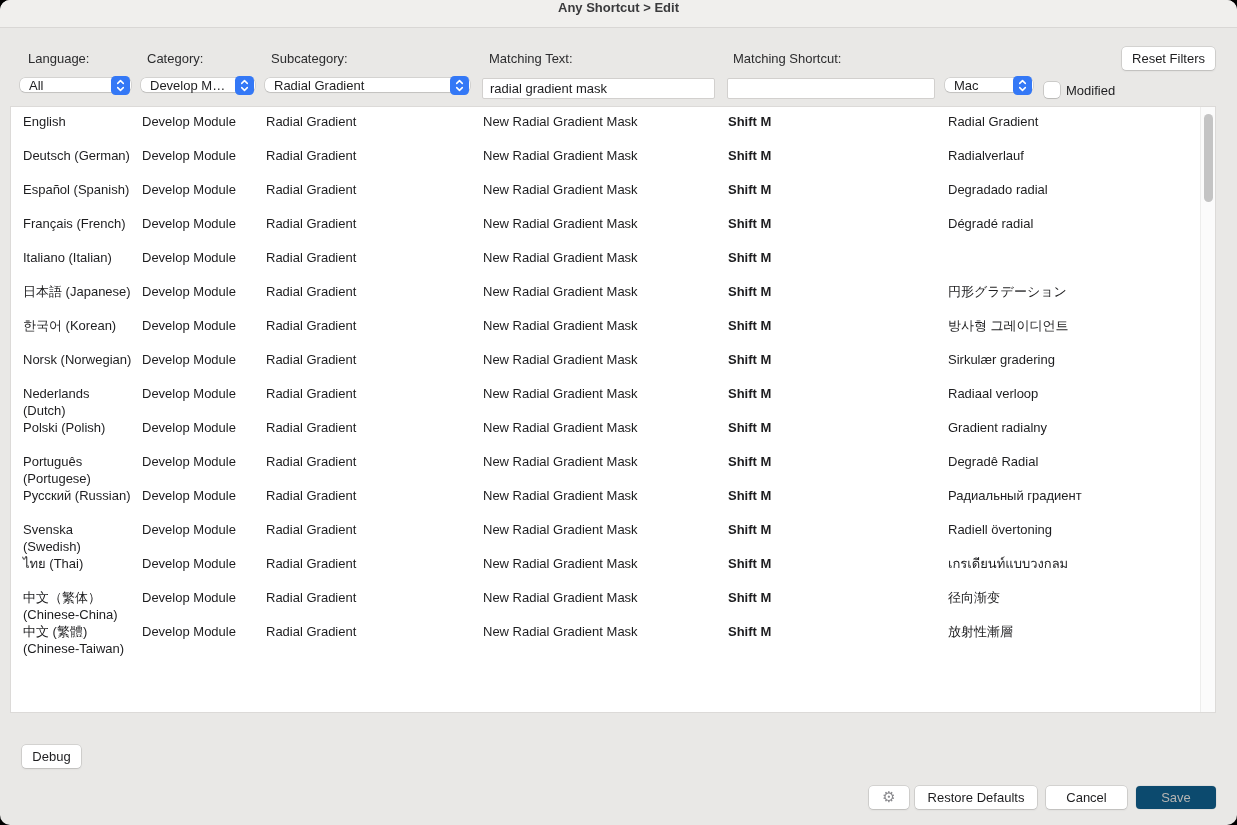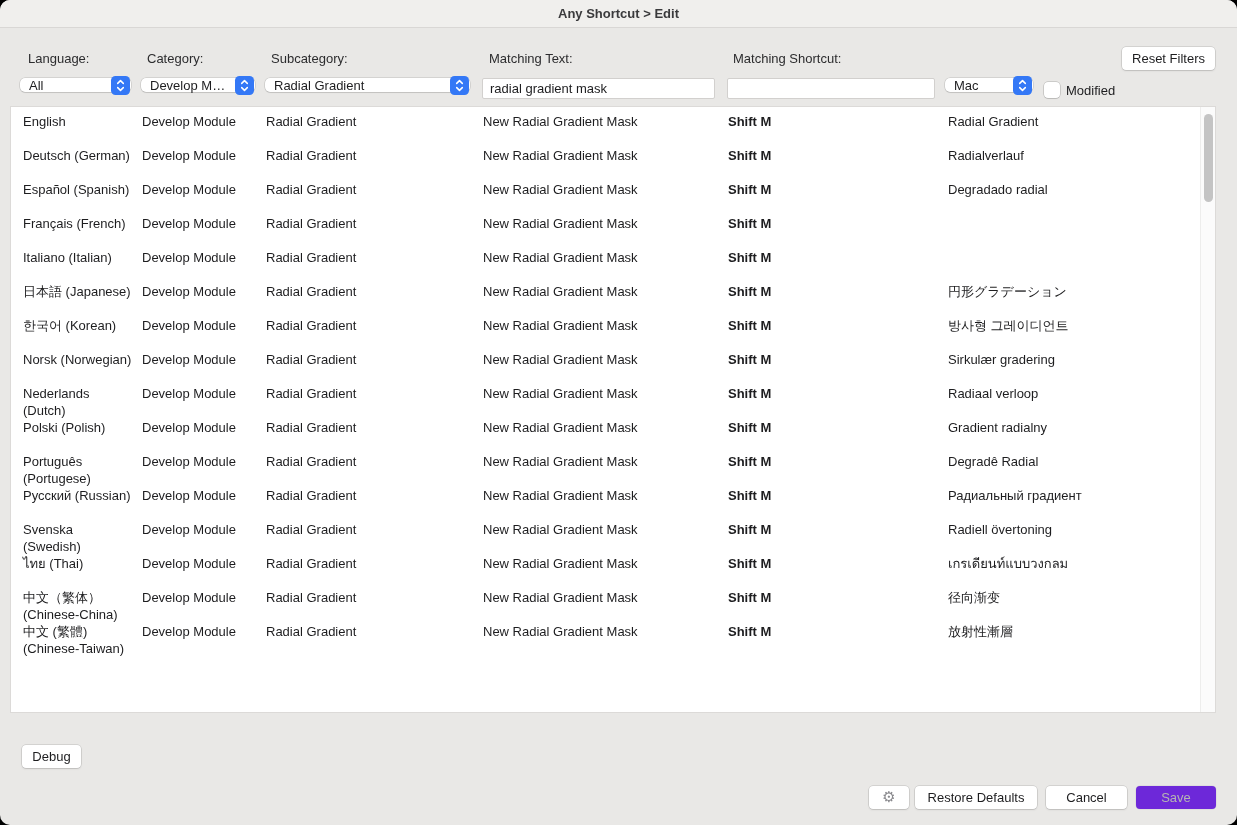--- a/index.html
+++ b/index.html
@@ -2,29 +2,29 @@
 <html><head>
 <meta charset="utf-8">
 <style>
   * { margin:0; padding:0; box-sizing:border-box; }
   html,body { width:1237px; height:825px; background:#000; overflow:hidden;
               font-family:"Liberation Sans","DejaVu Sans",sans-serif; }
   .dialog { position:absolute; inset:0; background:#E9E8E6; border-radius:10px; overflow:hidden; }
 
   
   .titlebar { position:absolute; left:0; top:0; right:0; height:28px; background:#F0EFED;
-              border-bottom:1px solid #D9D7D5; display:flex; align-items:center; justify-content:center; }
+              border-bottom:1px solid #D9D7D5; display:flex; align-items:flex-start; justify-content:center; }
   .titlebar .title { font-size:13px; font-weight:bold; color:#3a3a3c; }
 
   
   .filter-label { position:absolute; top:51px; font-size:13px; color:#2c2c2e;margin-left:6px; }
   .btn { position:absolute; height:23px; background:#FFFFFF; border:none; border-radius:4px;
          font-family:inherit; font-size:13px; color:#1d1d1f; text-align:center;
          box-shadow:0 0 0 0.5px rgba(0,0,0,0.18), 0 1px 2px rgba(0,0,0,0.10); cursor:default; }
-  .btn.disabled { color:#b6b5b3; background:#6d28d9; box-shadow:0 0 0 0.5px rgba(0,0,0,0.08); }
+  .btn.disabled { color:#b6b5b3; background:#0c4a6e; box-shadow:0 0 0 0.5px rgba(0,0,0,0.08); }
 
   .select { position:absolute; top:78px; height:14px; background:#fff; border-radius:5px;
             display:flex; align-items:center;
             box-shadow:0 0 0 0.5px rgba(0,0,0,0.18), 0 1px 1px rgba(0,0,0,0.08); }
   .select .val { flex:1; font-size:13px; color:#1d1d1f; padding:0 3px 0 9px;
                  white-space:nowrap; overflow:hidden; text-overflow:ellipsis; }
   .select .stepper { width:19px; height:19px; min-width:19px; margin-right:1.5px; border-radius:4.5px;
                      display:flex; align-items:center; justify-content:center; }
 
   .textfield { position:absolute; top:78px; height:21px; background:#fff; border:1px solid #D2D0CE;
@@ -144,20 +144,21 @@
     <div class="cell c-shortcut">Shift M</div>
     <div class="cell c-name">Degradado radial</div>
   </div>
 
   <div class="row">
     <div class="cell c-lang">Français (French)</div>
     <div class="cell c-cat">Develop Module</div>
     <div class="cell c-sub">Radial Gradient</div>
     <div class="cell c-text">New Radial Gradient Mask</div>
     <div class="cell c-shortcut">Shift M</div>
+    <div class="cell c-name">Dégradé radial</div>
   </div>
 
   <div class="row">
     <div class="cell c-lang">Italiano (Italian)</div>
     <div class="cell c-cat">Develop Module</div>
     <div class="cell c-sub">Radial Gradient</div>
     <div class="cell c-text">New Radial Gradient Mask</div>
     <div class="cell c-shortcut">Shift M</div>
   </div>
 

